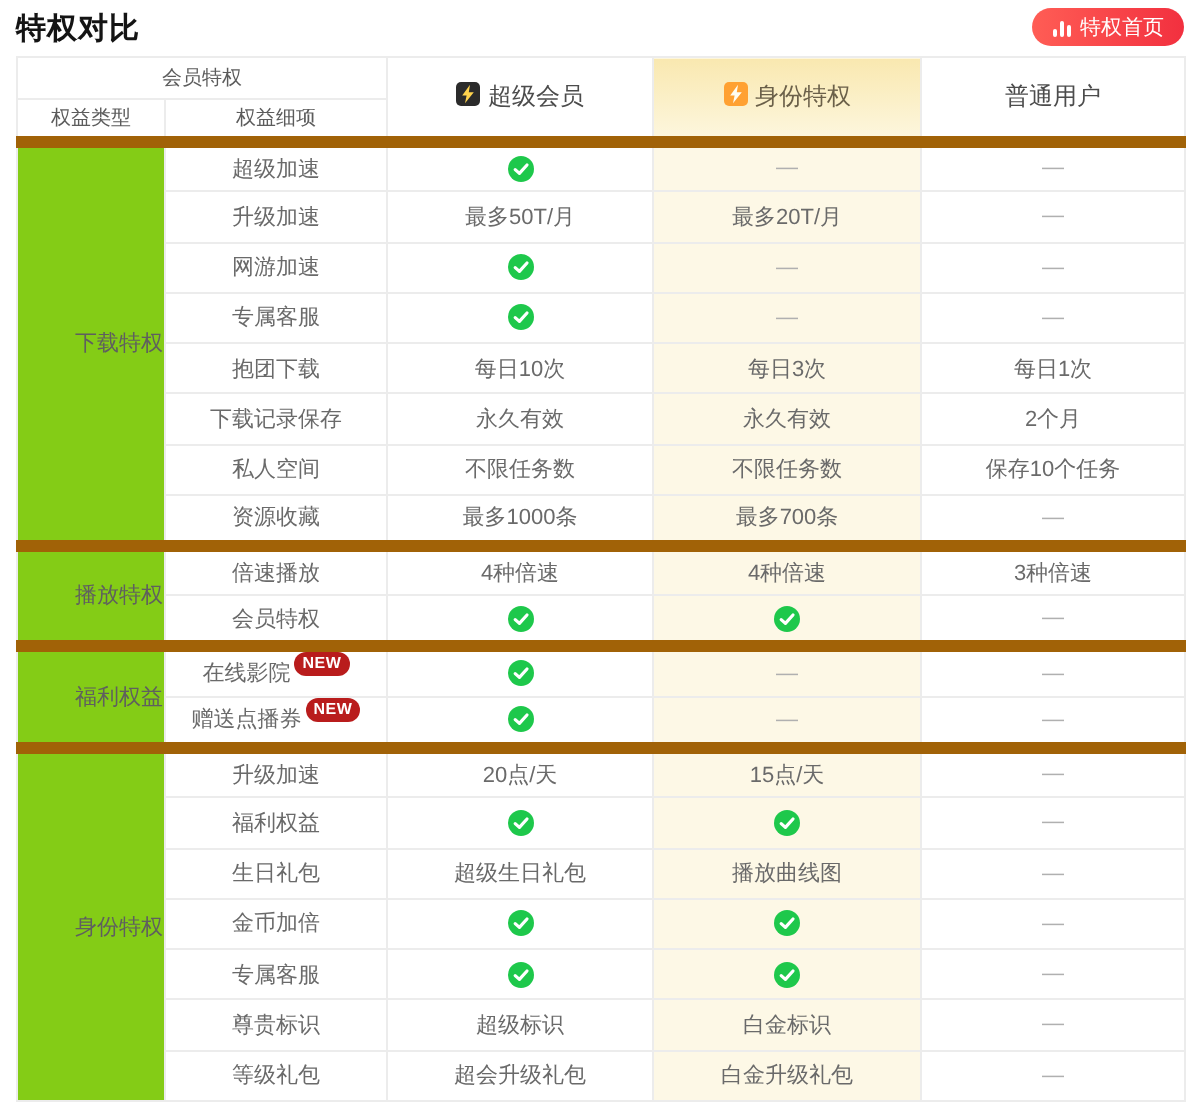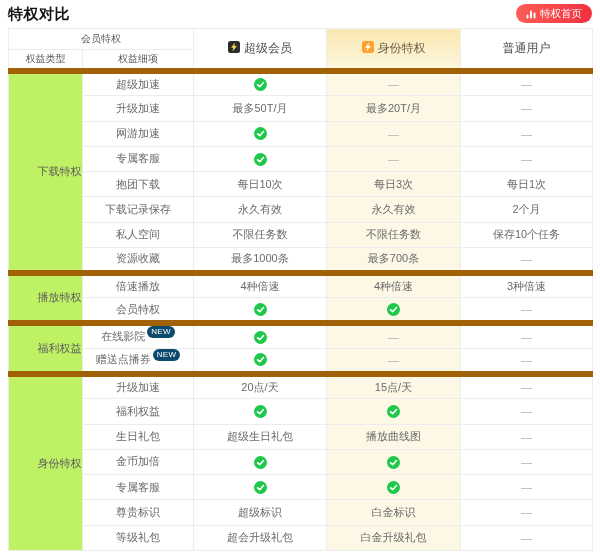--- a/index.html
+++ b/index.html
@@ -19,29 +19,29 @@
   table.compare { position:absolute; left:8px; top:28px; width:584px; border-collapse:collapse; table-layout:fixed; }
   table.compare td, table.compare th { border:1px solid #ececec; font-weight:normal; text-align:center; vertical-align:middle; overflow:hidden; white-space:nowrap; }
 
   thead th { height:21px; font-size:10px; color:#5c5c5c; background:#fff; }
   thead th.member-head { font-size:12px; color:#4c4c4c; }
   thead .head-inner { display:flex; align-items:center; justify-content:center; gap:4px; }
   thead th.platinum-head { background:linear-gradient(180deg,#f9e8b0 0%,#fbf0c9 55%,#fdf6dd 100%); color:#6b6049; }
 
   tbody td { height:25.26px; font-size:11px; color:#6a6a6a; border-top:1px dashed #e4e4e4; border-bottom:1px dashed #e4e4e4; }
   tbody tr.group-start td { border-top:6px solid #a16207; }
-  tbody td.group-cell { color:#5f5f5f; background:#bef264;padding-left:28px; }
+  tbody td.group-cell { color:#5f5f5f; background:#84cc16;padding-left:28px; }
   tbody td.platinum { background:#fdf8e6; }
   tbody td .dash { color:#b0b0b0; }
 
   .check-icon { display:inline-block; width:13px; height:13px; vertical-align:middle; }
   .check-icon svg { display:block; }
 
   .new-badge { display:inline-block; position:relative; top:-6px; margin-left:2px;
-    background:#0c4a6e; color:#fff; font-size:8px; font-weight:normal; line-height:10px;
+    background:#b91c1c; color:#fff; font-size:8px; font-weight:bold; line-height:10px;
     padding:1px 4px; border-radius:7px; letter-spacing:.3px; }
 </style>
 </head>
 <body>
 
 <div class="page">
 
   <div class="topbar">
     <div class="page-title">特权对比</div>
     <button class="home-btn">

